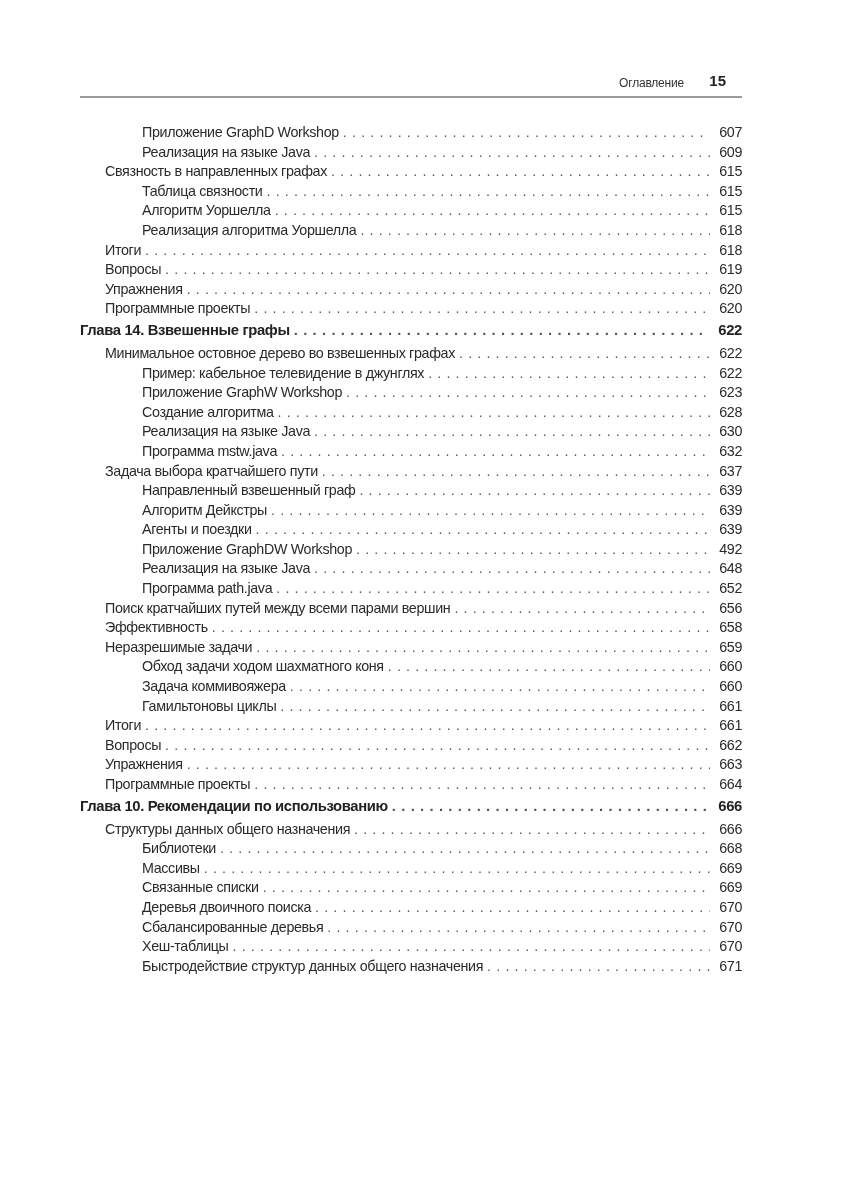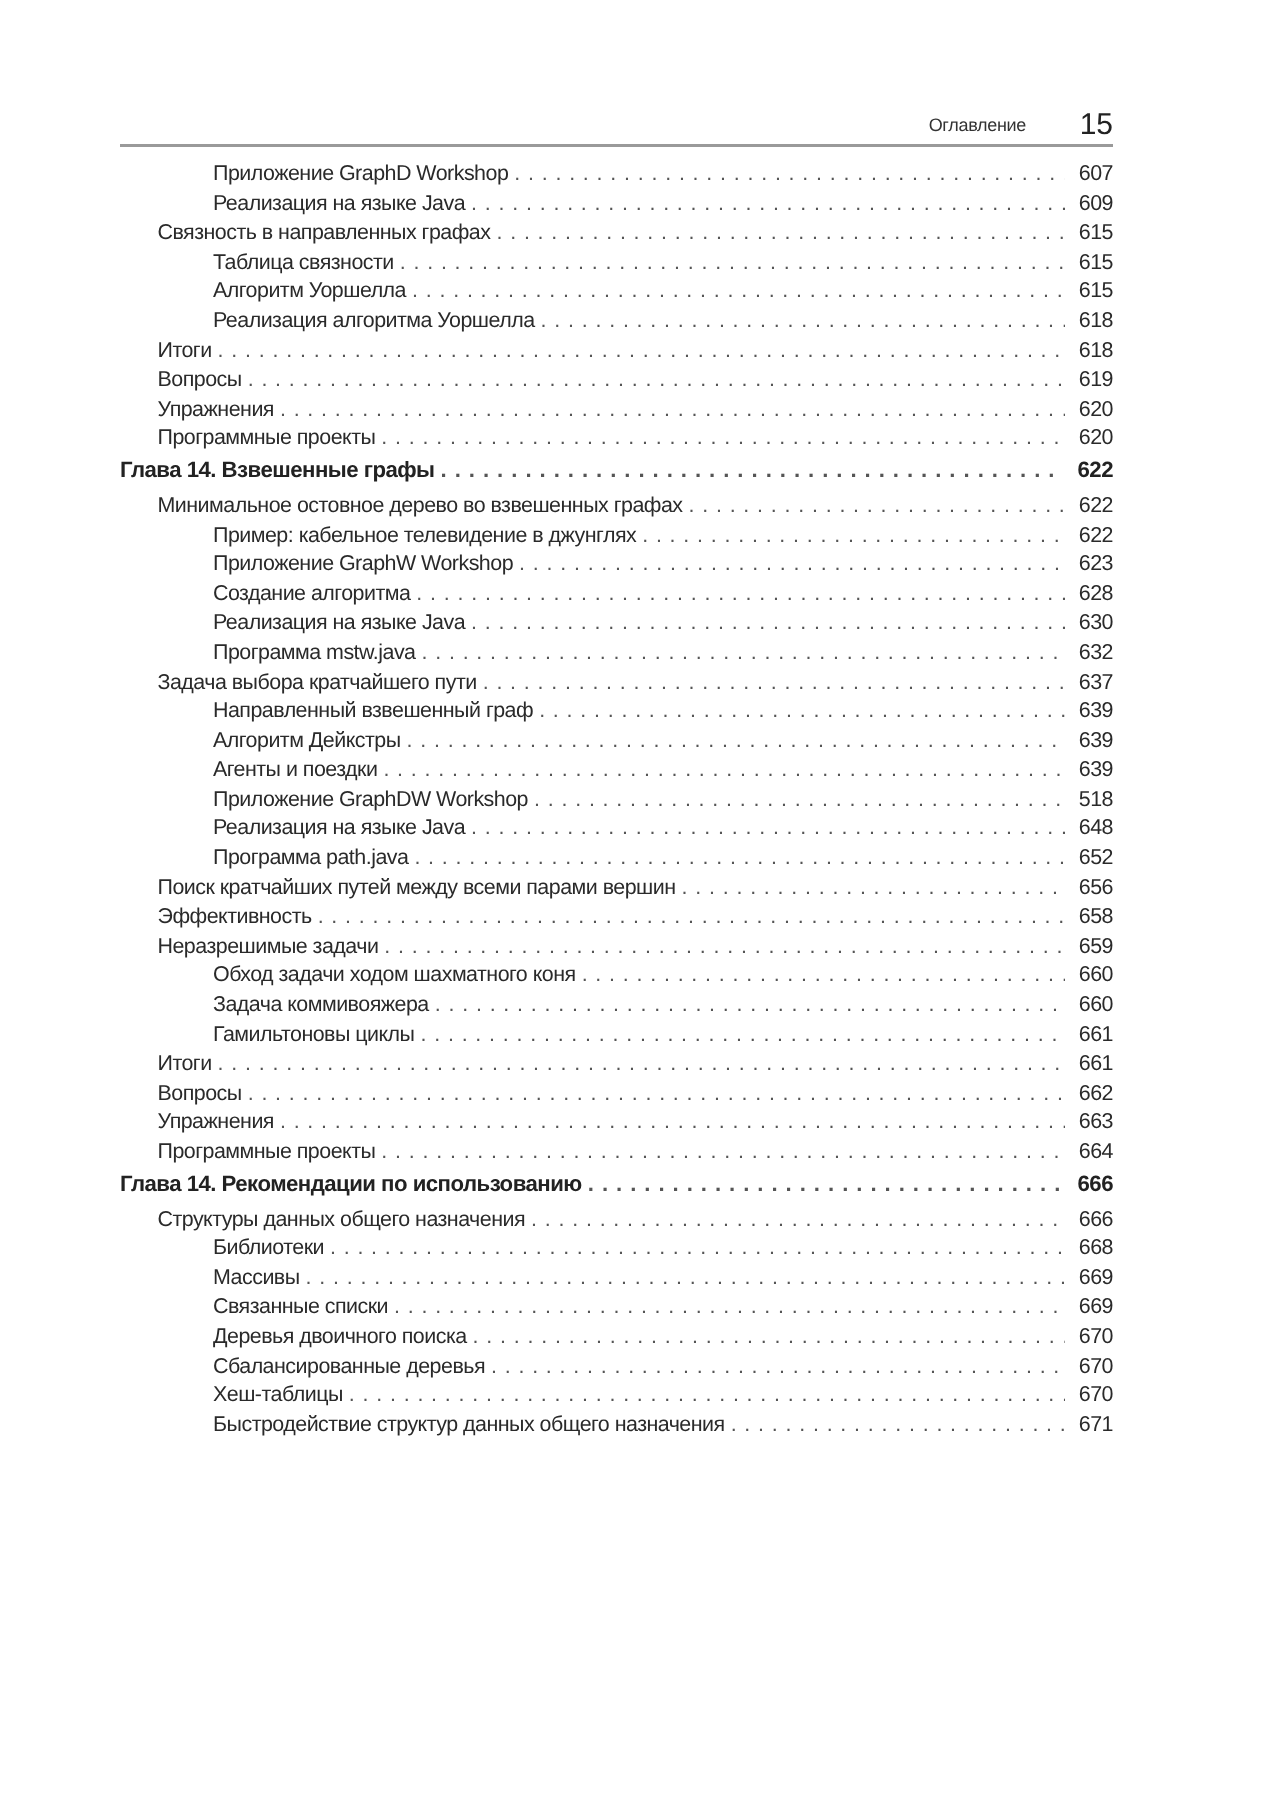--- a/index.html
+++ b/index.html
@@ -1,22 +1,22 @@
 <!DOCTYPE html>
 <html><head>
 <meta charset="utf-8">
 <style>
   html, body { margin: 0; padding: 0; background: #ffffff; }
   body { width: 848px; height: 1200px; position: relative; overflow: hidden;
          font-family: "Liberation Sans", sans-serif; color: #2a2a2a; }
   .header { position: absolute; left: 80px; top: 72px; width: 662px; height: 24px; }
   .header-title { position: absolute; right: 58px; top: 4px; font-size: 12px; color: #333; letter-spacing: -0.2px; }
-  .header-page { position: absolute; right: 0; top: 0; font-size: 20px; font-weight: normal; color: #222; }
+  .header-page { position: absolute; right: 16px; top: 0; font-size: 15px; font-weight: bold; color: #222; }
   .header-rule { position: absolute; left: 80px; top: 96px; width: 662px; height: 2px; background: #9a9a9a; }
-  .toc { position: absolute; left: 80px; top: 107px; width: 662px; }
+  .toc { position: absolute; left: 80px; top: 123px; width: 662px; }
   .row { display: flex; align-items: baseline; height: 19.6px; font-size: 14.3px; line-height: 19.6px; letter-spacing: -0.35px; white-space: nowrap; }
   .row .title { flex: 0 0 auto; padding-right: 4px; }
   .row .leader { flex: 1 1 auto; overflow: hidden; color: #555; letter-spacing: 3.2px; }
   .row .leader::after { content: ". . . . . . . . . . . . . . . . . . . . . . . . . . . . . . . . . . . . . . . . . . . . . . . . . . . . . . . . . . . . . . . . . . . . . . . . . . . . . . . . . . . . . . . . . . . . . . . . . . . . . . . . . . . . . . . . . . . ."; letter-spacing: 0; word-spacing: 1.2px; }
   .row .page { flex: 0 0 auto; padding-left: 4px; text-align: right; min-width: 28px; }
   .lvl1 { padding-left: 25px; }
   .lvl2 { padding-left: 62px; }
   .chapter { font-weight: bold; font-size: 14.8px; height: 22px; line-height: 22px; margin-top: 0; margin-bottom: 3px; color: #222; }
   .chapter .page { min-width: 32px; }
 </style>
@@ -131,21 +131,21 @@
       <span class="page">639</span>
     </div>
     <div class="row lvl2">
       <span class="title">Агенты и поездки</span>
       <span class="leader"></span>
       <span class="page">639</span>
     </div>
     <div class="row lvl2">
       <span class="title">Приложение GraphDW Workshop</span>
       <span class="leader"></span>
-      <span class="page">518</span>
+      <span class="page">492</span>
     </div>
     <div class="row lvl2">
       <span class="title">Реализация на языке Java</span>
       <span class="leader"></span>
       <span class="page">648</span>
     </div>
     <div class="row lvl2">
       <span class="title">Программа path.java</span>
       <span class="leader"></span>
       <span class="page">652</span>
@@ -194,21 +194,21 @@
       <span class="title">Упражнения</span>
       <span class="leader"></span>
       <span class="page">663</span>
     </div>
     <div class="row lvl1">
       <span class="title">Программные проекты</span>
       <span class="leader"></span>
       <span class="page">664</span>
     </div>
     <div class="row chapter">
-      <span class="title">Глава 14. Рекомендации по использованию</span>
+      <span class="title">Глава 10. Рекомендации по использованию</span>
       <span class="leader"></span>
       <span class="page">666</span>
     </div>
     <div class="row lvl1">
       <span class="title">Структуры данных общего назначения</span>
       <span class="leader"></span>
       <span class="page">666</span>
     </div>
     <div class="row lvl2">
       <span class="title">Библиотеки</span>

